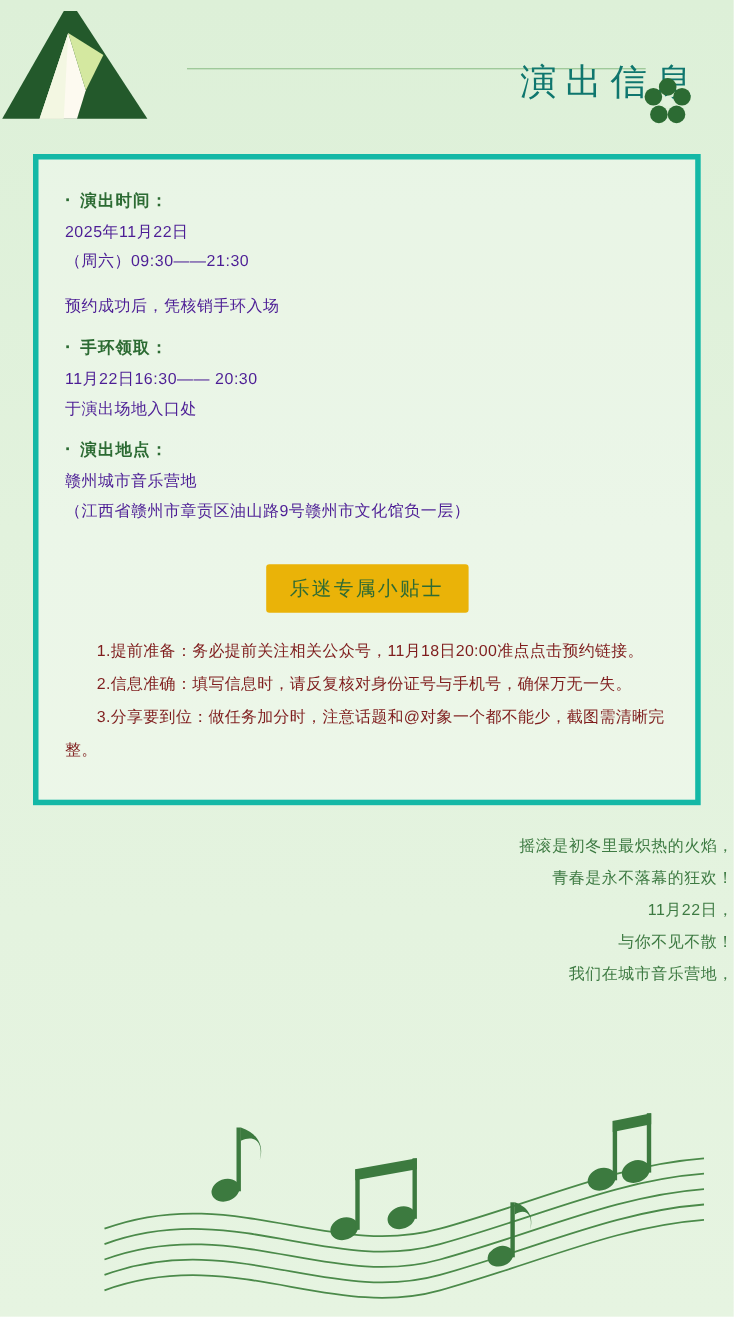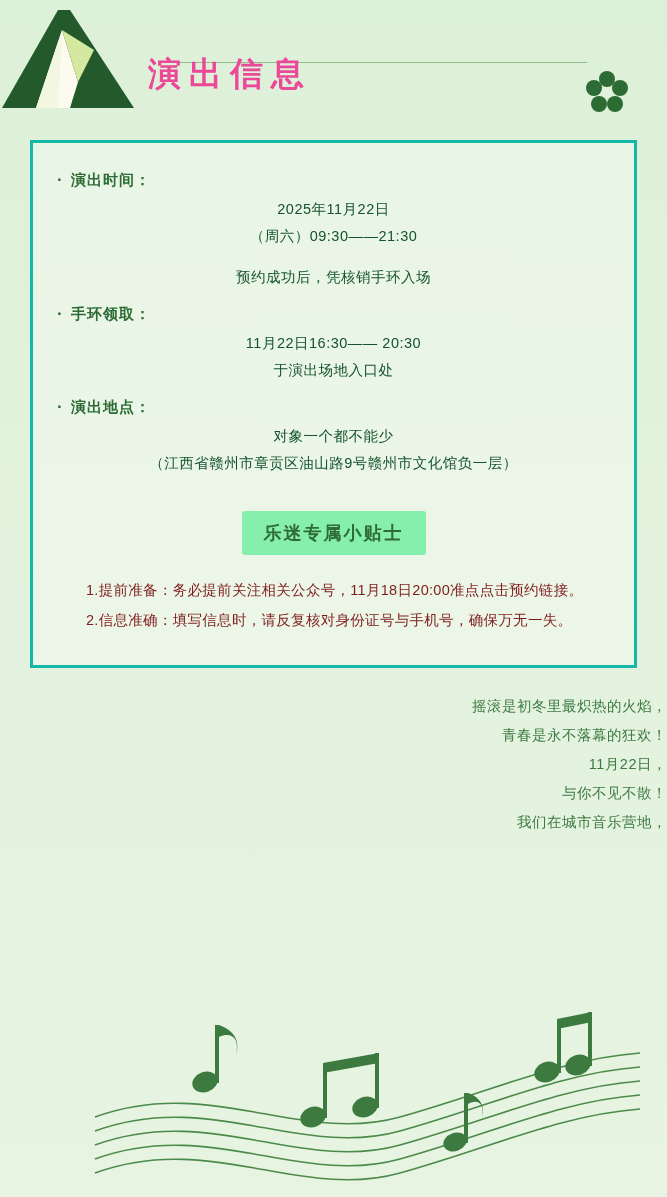--- a/index.html
+++ b/index.html
@@ -39,77 +39,76 @@
     left: 170px;
     right: 80px;
     top: 62px;
     height: 1px;
     background: #8fc08a;
   }
   .main-title {
     position: relative;
     font-size: 33px;
     letter-spacing: 8px;
-    font-weight: bold;
-    color: #ec4899;
-    text-align: left;
+    font-weight: normal;
+    color: #0f766e;
+    text-align: right;
     padding-left: 8px;
   }
   .flower {
     position: absolute;
     right: 38px;
     top: 70px;
     width: 44px;
     height: 44px;
   }
 
   
   .card {
     position: relative;
     margin: 8px 30px 12px 30px;
-    border: 3px solid #14b8a6;
+    border: 5px solid #14b8a6;
     background: rgba(255,255,255,0.32);
     padding: 28px 24px 30px 24px;
   }
 
   .field-label {
     font-size: 15px;
     font-weight: bold;
     color: #2c6b33;
     letter-spacing: 1px;
     margin: 0 0 6px 14px;
     position: relative;
   }
   .field-label::before {
     content: "·";
     position: absolute;
     left: -14px;
     top: -1px;
     font-size: 17px;
   }
   .field-value {
-    text-align: center;
     font-size: 14.5px;
-    color: #14532d;
+    color: #4c1d95;
     line-height: 27px;
     letter-spacing: 0.5px;
   }
   .gap { height: 14px; }
 
   
   .tips-badge-wrap {
     text-align: center;
     margin: 34px 0 20px 0;
   }
   .tips-badge {
     display: inline-block;
-    background: #86efac;
+    background: #eab308;
     color: #2f6b34;
     font-size: 18px;
-    font-weight: bold;
+    font-weight: normal;
     letter-spacing: 2px;
     padding: 10px 22px;
     border-radius: 3px;
   }
 
   .tip-item {
     font-size: 14.5px;
     line-height: 30px;
     color: #7f1d1d;
     text-indent: 2em;
@@ -173,29 +172,30 @@
 
   <div class="field-value">预约成功后，凭核销手环入场</div>
   <div class="gap"></div>
 
   <div class="field-label">手环领取：</div>
   <div class="field-value">11月22日16:30——  20:30</div>
   <div class="field-value">于演出场地入口处</div>
   <div class="gap"></div>
 
   <div class="field-label">演出地点：</div>
-  <div class="field-value">对象一个都不能少</div>
+  <div class="field-value">赣州城市音乐营地</div>
   <div class="field-value">（江西省赣州市章贡区油山路9号赣州市文化馆负一层）</div>
 
   <div class="tips-badge-wrap">
     <span class="tips-badge">乐迷专属小贴士</span>
   </div>
 
   <div class="tip-item">1.提前准备：务必提前关注相关公众号，11月18日20:00准点点击预约链接。</div>
   <div class="tip-item">2.信息准确：填写信息时，请反复核对身份证号与手机号，确保万无一失。</div>
+  <div class="tip-item">3.分享要到位：做任务加分时，注意话题和@对象一个都不能少，截图需清晰完整。</div>
 </div>
 
 <div class="closing">
   <div>摇滚是初冬里最炽热的火焰，</div>
   <div>青春是永不落幕的狂欢！</div>
   <div>11月22日，</div>
   <div>与你不见不散！</div>
   <div>我们在城市音乐营地，</div>
 </div>
 

